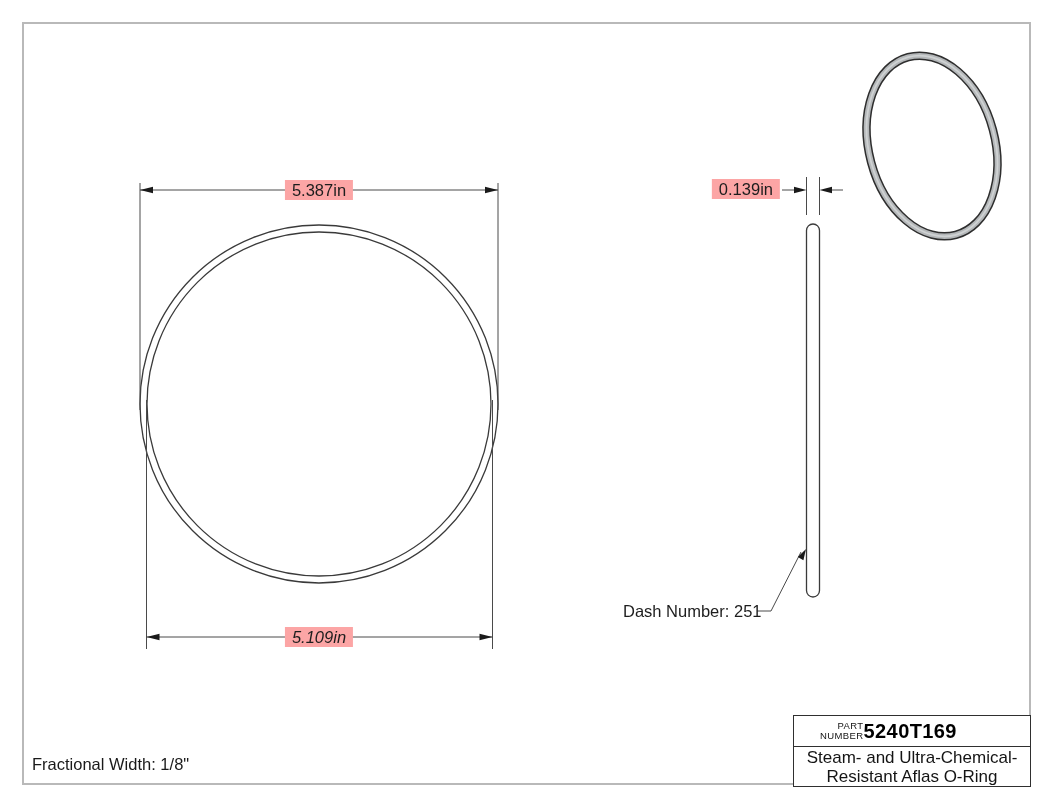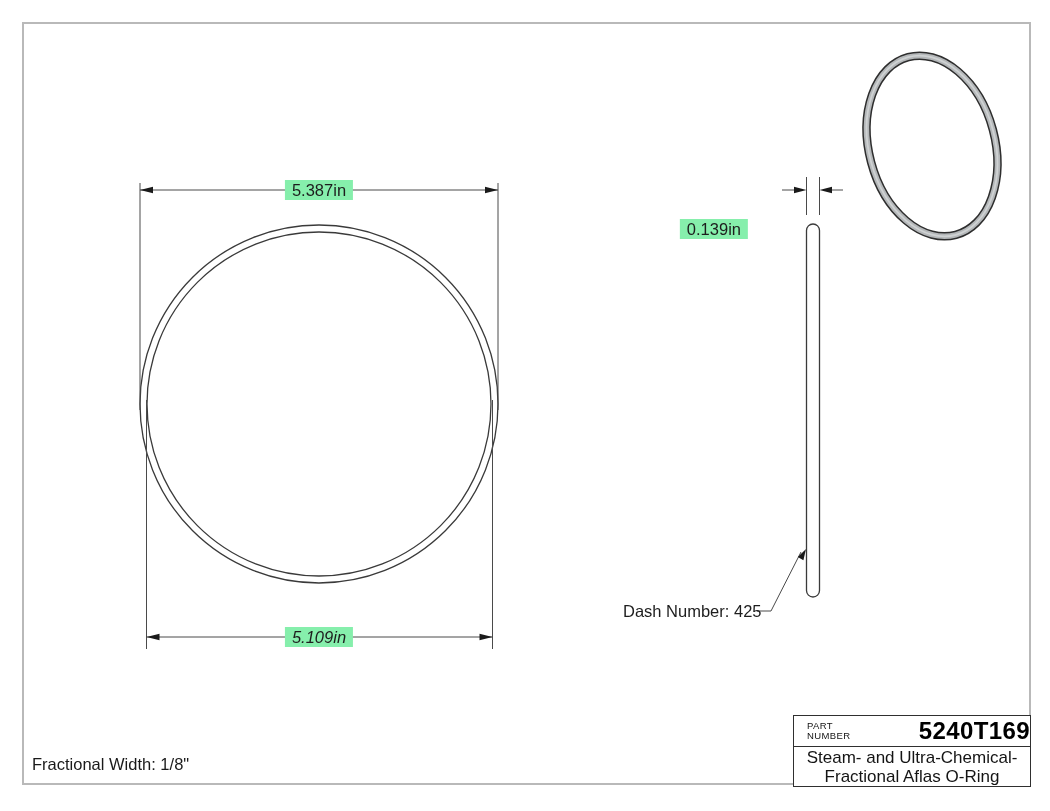--- a/index.html
+++ b/index.html
@@ -6,44 +6,44 @@
   .sheet{
     position:relative;width:1050px;height:811px;background:#ffffff;overflow:hidden;
     font-family:"Liberation Sans","DejaVu Sans",sans-serif;color:#1d1d1d;
   }
   .page-border{
     position:absolute;left:22px;top:22px;width:1009px;height:763px;
     border:2px solid #b9b9b9;box-sizing:border-box;background:transparent;
   }
   svg.linework{position:absolute;left:0;top:0;width:1050px;height:811px;}
   .dim-text{
-    position:absolute;font-size:16.5px;color:#1d1d1d;background:#86efac;
+    position:absolute;font-size:16.5px;color:#1d1d1d;background:#fca5a5;
     padding:0 7px;white-space:nowrap;line-height:20px;
   }
   .dim-text.center{transform:translate(-50%,-50%);}
   .dim-text.right-anchor{transform:translate(-100%,-50%);}
   .dim-text.left-anchor{transform:translate(0,-50%);background:transparent;}
   .notes{
     position:absolute;left:32px;top:711px;font-size:16.5px;line-height:21.5px;
     white-space:pre;color:#1a1a1a;
   }
   .title-block{
     position:absolute;left:793px;top:715px;width:238px;height:72px;
     border:1.5px solid #2f2f2f;box-sizing:border-box;background:#ffffff;
   }
   .tb-top{
     height:31px;border-bottom:1.5px solid #2f2f2f;box-sizing:border-box;
     display:flex;align-items:center;
   }
   .tb-part-label{
-    margin-left:13px;text-align:left;font-size:9.5px;line-height:10px;
+    margin-left:26px;text-align:right;font-size:9.5px;line-height:10px;
     letter-spacing:0.4px;color:#141414;
   }
   .tb-part-number{
-    flex:1;text-align:right;font-size:24px;font-weight:bold;color:#000000;
+    flex:1;text-align:left;font-size:20px;font-weight:bold;color:#000000;
     letter-spacing:0.4px;
   }
   .tb-desc{
     text-align:center;font-size:17px;line-height:18.5px;padding-top:2px;color:#141414;
   }
 </style>
 </head>
 <body>
 
 <div class="sheet">
@@ -95,37 +95,37 @@
       <ellipse cx="932" cy="146" rx="63" ry="92" fill="none" stroke="#2e2e2e" stroke-width="8.5"></ellipse>
       <ellipse cx="932" cy="146" rx="63" ry="92" fill="none" stroke="#b4b7b9" stroke-width="5.5"></ellipse>
       <ellipse cx="932" cy="146" rx="63" ry="92" fill="none" stroke="#cfd2d3" stroke-width="1.8"></ellipse>
     </g>
   </svg>
 
   <div class="dim-text center" style="left:319px;top:190px;">5.387in</div>
 
   <div class="dim-text center" style="left:319px;top:637px;font-style:italic;">5.109in</div>
 
-  <div class="dim-text right-anchor" style="left:748px;top:189px;margin-top:40px;">0.139in</div>
+  <div class="dim-text right-anchor" style="left:780px;top:189px;">0.139in</div>
 
-  <div class="dim-text left-anchor" style="left:623px;top:611px;padding:0;">Dash Number: 425</div>
+  <div class="dim-text left-anchor" style="left:623px;top:611px;padding:0;">Dash Number: 251</div>
 
   <div class="notes">
     <div>Fractional Width: 1/8"</div>
     
     
   </div>
 
   <div class="title-block">
     <div class="tb-top">
       <div class="tb-part-label">
         <div>PART</div>
         <div>NUMBER</div>
       </div>
       <div class="tb-part-number">5240T169</div>
     </div>
     <div class="tb-desc">
       <div>Steam- and Ultra-Chemical-</div>
-      <div>Fractional Aflas O-Ring</div>
+      <div>Resistant Aflas O-Ring</div>
     </div>
   </div>
 
 </div>
 
 </body></html>

